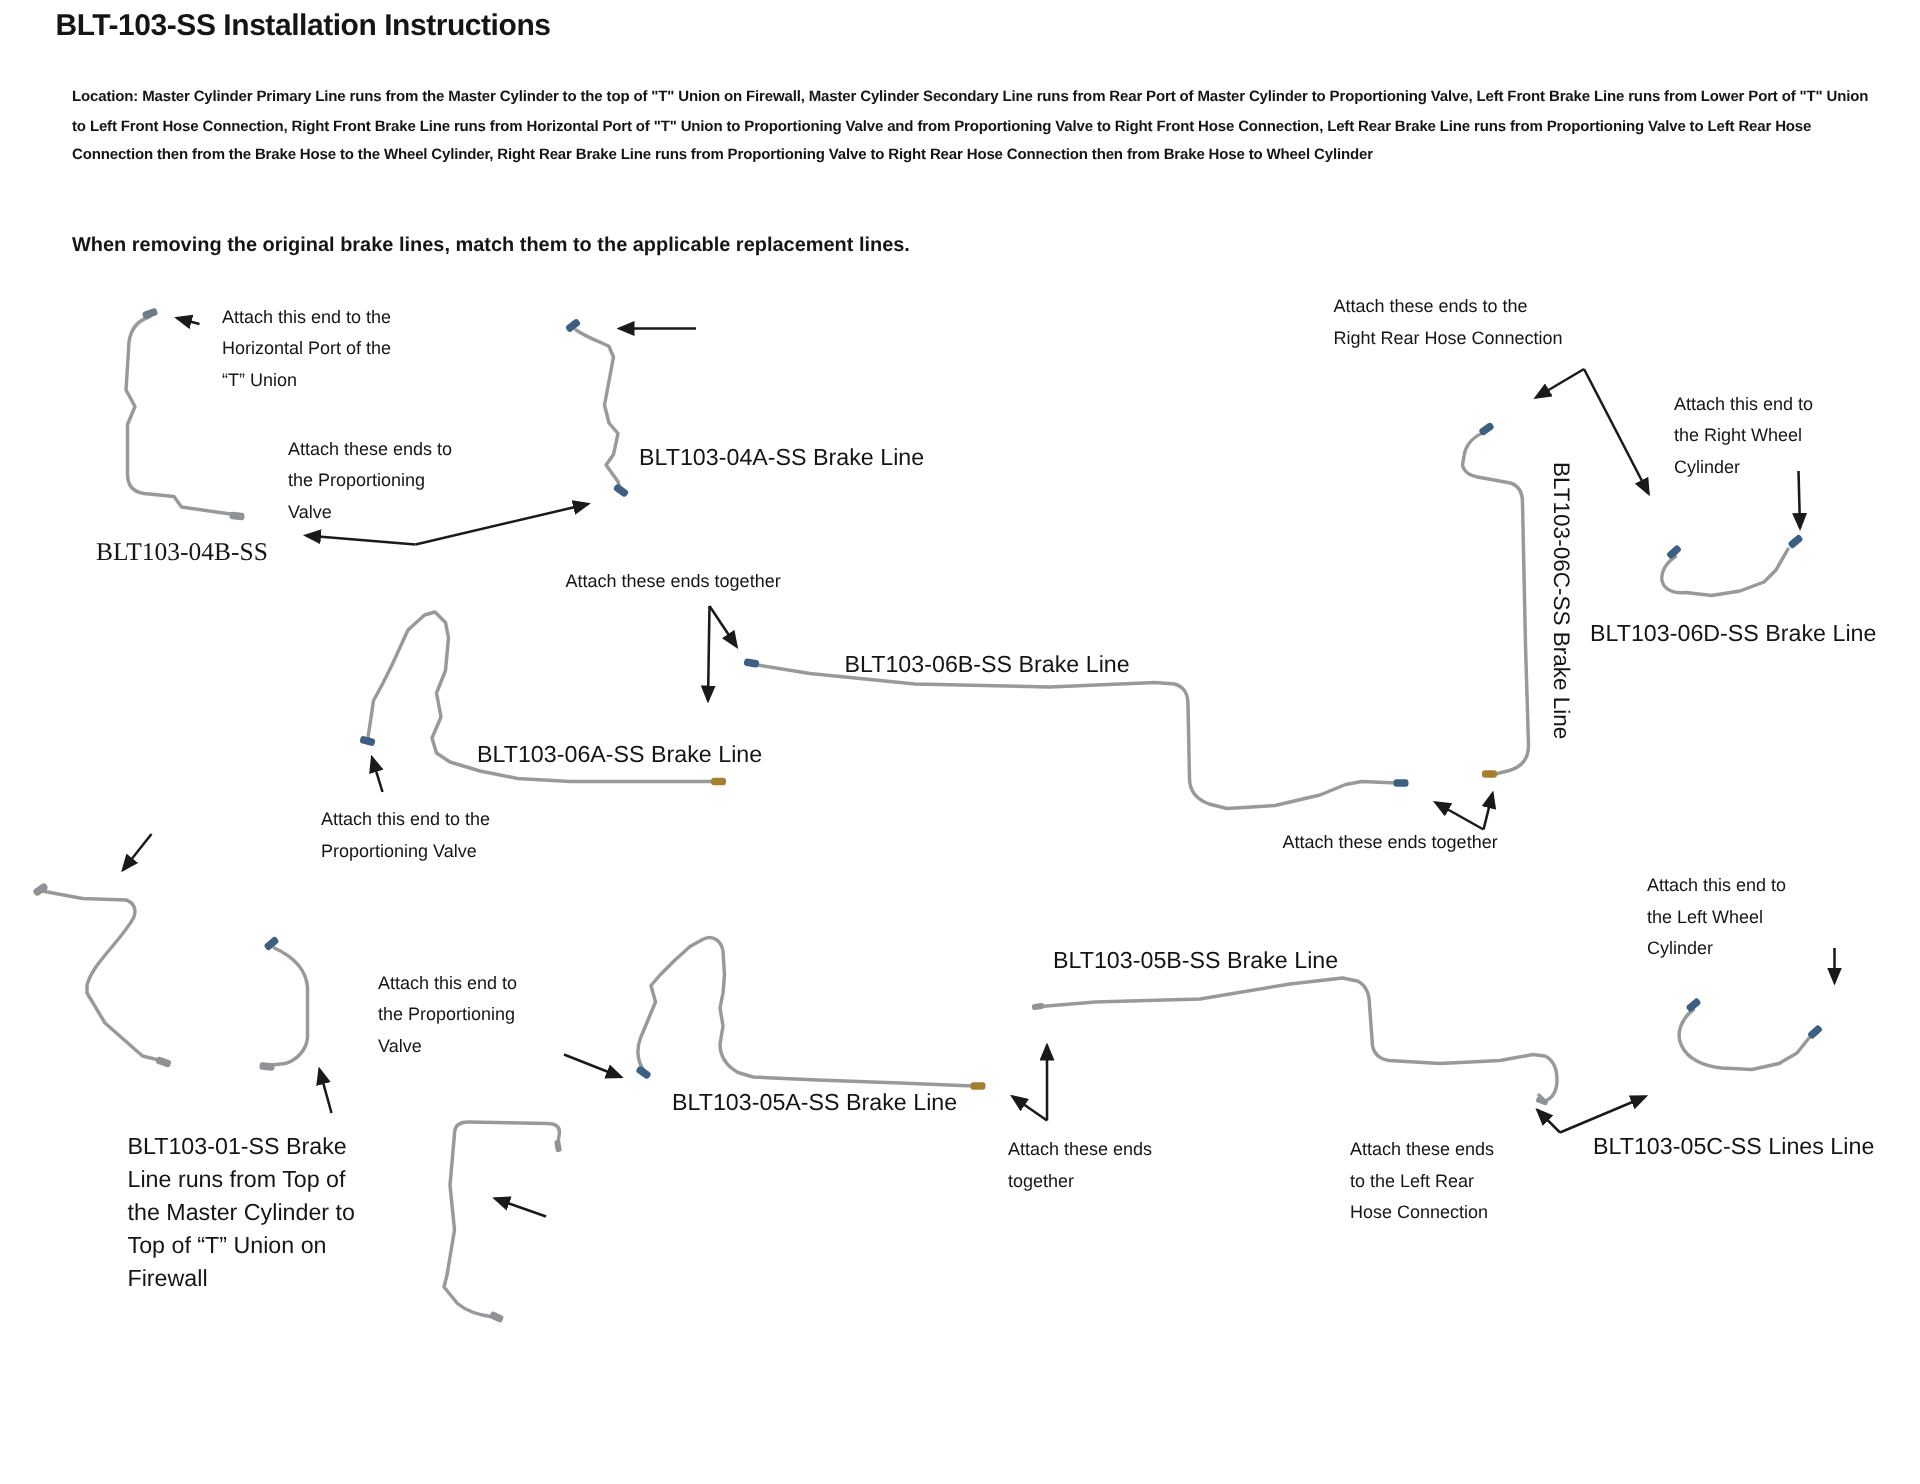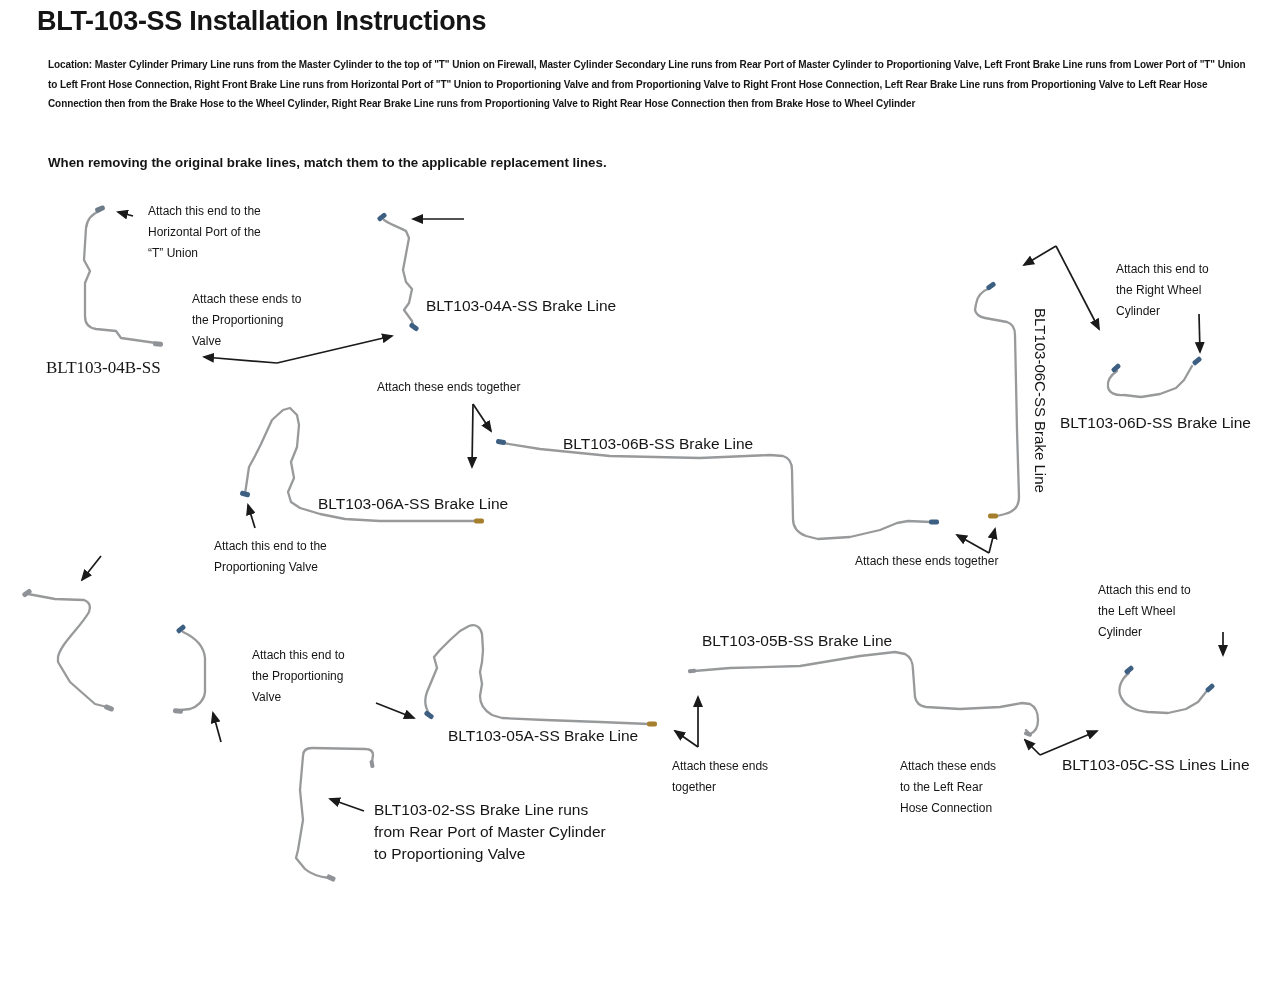--- a/index.html
+++ b/index.html
@@ -1,25 +1,25 @@
 <!DOCTYPE html>
 <html><head>
 <meta charset="utf-8">
 <style>
   html,body{margin:0;padding:0;background:#fff;}
   .sheet{position:relative;width:1280px;height:989px;background:#ffffff;overflow:hidden;
          font-family:"Liberation Sans",sans-serif;color:#151515;}
   .abs{position:absolute;white-space:pre-line;}
-  .title{left:37px;top:6px;font-size:27px;font-weight:700;letter-spacing:-0.3px;white-space:nowrap;}
+  .title{left:37px;top:6px;font-size:20px;font-weight:700;letter-spacing:-0.3px;white-space:nowrap;}
   .location{left:48px;top:55px;width:1208px;font-size:10px;font-weight:700;line-height:19.5px;letter-spacing:-0.1px;}
   .match-note{left:48px;top:155px;font-size:13.3px;font-weight:700;}
   .ann{font-size:12px;line-height:21px;}
   .desc{font-size:15.5px;line-height:22px;}
   .lbl{font-size:15.5px;white-space:nowrap;}
-  .lbl-serif{font-family:"Liberation Serif",serif;font-size:17px;white-space:nowrap;}
+  .lbl-serif{font-family:"Liberation Serif",serif;font-size:17px;white-space:nowrap;margin-left:18px;}
   .rot{transform:rotate(90deg);transform-origin:0 0;white-space:nowrap;font-size:15px;}
   .footer{left:120px;top:898px;font-size:15.5px;font-weight:700;line-height:24.5px;}
   svg.canvas{position:absolute;left:0;top:0;pointer-events:none;}
   .tube{fill:none;stroke:#97999b;stroke-width:2.3;stroke-linecap:round;stroke-linejoin:round;}
   .arrow{fill:none;stroke:#1a1a1a;stroke-width:1.7;}
 </style>
 </head>
 <body>
 
 <div class="sheet">
@@ -131,20 +131,22 @@
       <path class="arrow" d="M1223,632 L1223,655" marker-end="url(#ah)"></path>
     </g>
   </svg>
 
   <div class="abs ann" style="left:148px;top:201px">Attach this end to the
 Horizontal Port of the
 “T” Union</div>
   <div class="abs ann" style="left:192px;top:289px">Attach these ends to
 the Proportioning
 Valve</div>
+  <div class="abs ann" style="left:889px;top:194px">Attach these ends to the
+Right Rear Hose Connection</div>
   <div class="abs ann" style="left:1116px;top:259px">Attach this end to
 the Right Wheel
 Cylinder</div>
   <div class="abs ann" style="left:377px;top:377px">Attach these ends together</div>
   <div class="abs ann" style="left:214px;top:536px">Attach this end to the
 Proportioning Valve</div>
   <div class="abs ann" style="left:855px;top:551px">Attach these ends together</div>
   <div class="abs ann" style="left:1098px;top:580px">Attach this end to
 the Left Wheel
 Cylinder</div>
@@ -159,18 +161,20 @@
 
   <div class="abs lbl-serif" style="left:46px;top:358px">BLT103-04B-SS</div>
   <div class="abs lbl" style="left:426px;top:297px">BLT103-04A-SS Brake Line</div>
   <div class="abs lbl" style="left:318px;top:495px">BLT103-06A-SS Brake Line</div>
   <div class="abs lbl" style="left:563px;top:435px">BLT103-06B-SS Brake Line</div>
   <div class="abs rot" style="left:1049px;top:308px">BLT103-06C-SS Brake Line</div>
   <div class="abs lbl" style="left:1060px;top:414px">BLT103-06D-SS Brake Line</div>
   <div class="abs lbl" style="left:448px;top:727px">BLT103-05A-SS Brake Line</div>
   <div class="abs lbl" style="left:702px;top:632px">BLT103-05B-SS Brake Line</div>
   <div class="abs lbl" style="left:1062px;top:756px">BLT103-05C-SS Lines Line</div>
-  <div class="abs desc" style="left:374px;top:799px">BLT103-02-SS Brake Line runs
-from Rear Port of Master Cylinder
-to Proportioning Valve</div>
+  <div class="abs desc" style="left:85px;top:754px">BLT103-01-SS Brake
+Line runs from Top of
+the Master Cylinder to
+Top of “T” Union on
+Firewall</div>
 
 
 </div>
 
 </body></html>

